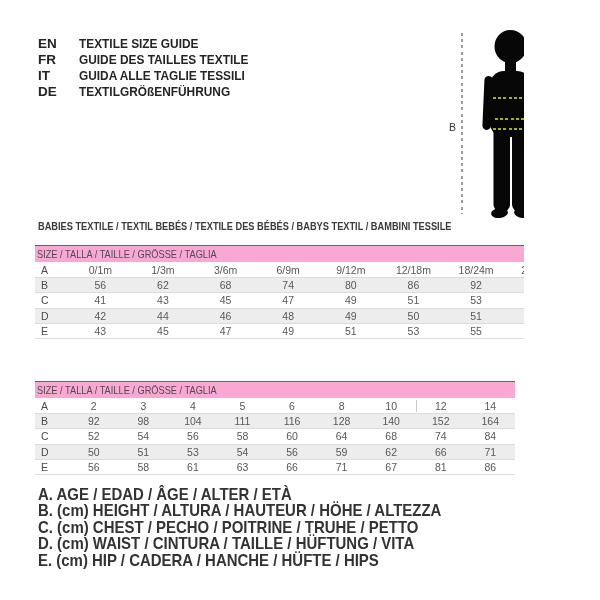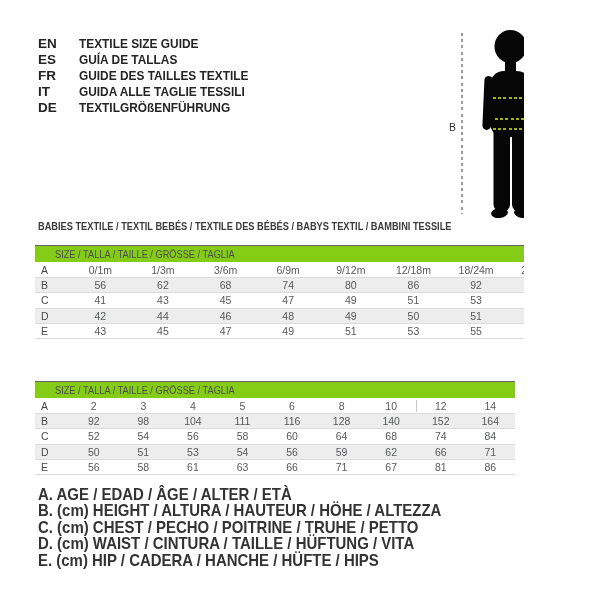--- a/index.html
+++ b/index.html
@@ -37,22 +37,22 @@
 
   
   .section-title{position:absolute;color:#3b3b3b;font-weight:bold;font-size:10.5px;white-space:nowrap;}
   #babies-title{left:38px;top:220px;}
   #children-title{left:38px;top:362px;}
 
   
   .sg-table{position:absolute;border-top:1px solid #636363;}
   #babies-table{left:35px;top:245px;width:535px;}
   #children-table{left:35px;top:381px;width:480px;}
-  .size-bar{height:16px;background:#84cc16;color:#4d4d4d;font-size:10.5px;
-            line-height:16px;padding-left:20px;margin-bottom:1px;}
+  .size-bar{height:16px;background:#f9a8d4;color:#4d4d4d;font-size:10.5px;
+            line-height:16px;padding-left:2px;margin-bottom:1px;}
   .trow{display:flex;height:14.2px;align-items:center;border-bottom:1px solid #dcdcdc;
         font-size:10.5px;color:#57585a;}
   .trow .tlabel{width:28px;padding-left:6px;flex:none;color:#4a4a4a;}
   .tcell{flex:1;text-align:center;}
   .trow.stripe{background:#ededed;}
   #children-table .trow:first-child > :nth-child(9){box-shadow:inset 1px 0 0 #c9c9c9;}
 
   
   .legend{position:absolute;left:38px;top:487px;font-size:17px;font-weight:bold;
           color:#333;line-height:16.4px;}
@@ -60,24 +60,20 @@
 </style>
 </head>
 <body>
 
 <div class="canvas">
 
   <div class="langs">
     <div class="lang-row">
       <span class="lang-code">EN</span>
       <span class="condensed">TEXTILE SIZE GUIDE</span>
-    </div>
-    <div class="lang-row">
-      <span class="lang-code">ES</span>
-      <span class="condensed">GUÍA DE TALLAS</span>
     </div>
     <div class="lang-row">
       <span class="lang-code">FR</span>
       <span class="condensed">GUIDE DES TAILLES TEXTILE</span>
     </div>
     <div class="lang-row">
       <span class="lang-code">IT</span>
       <span class="condensed">GUIDA ALLE TAGLIE TESSILI</span>
     </div>
     <div class="lang-row">

